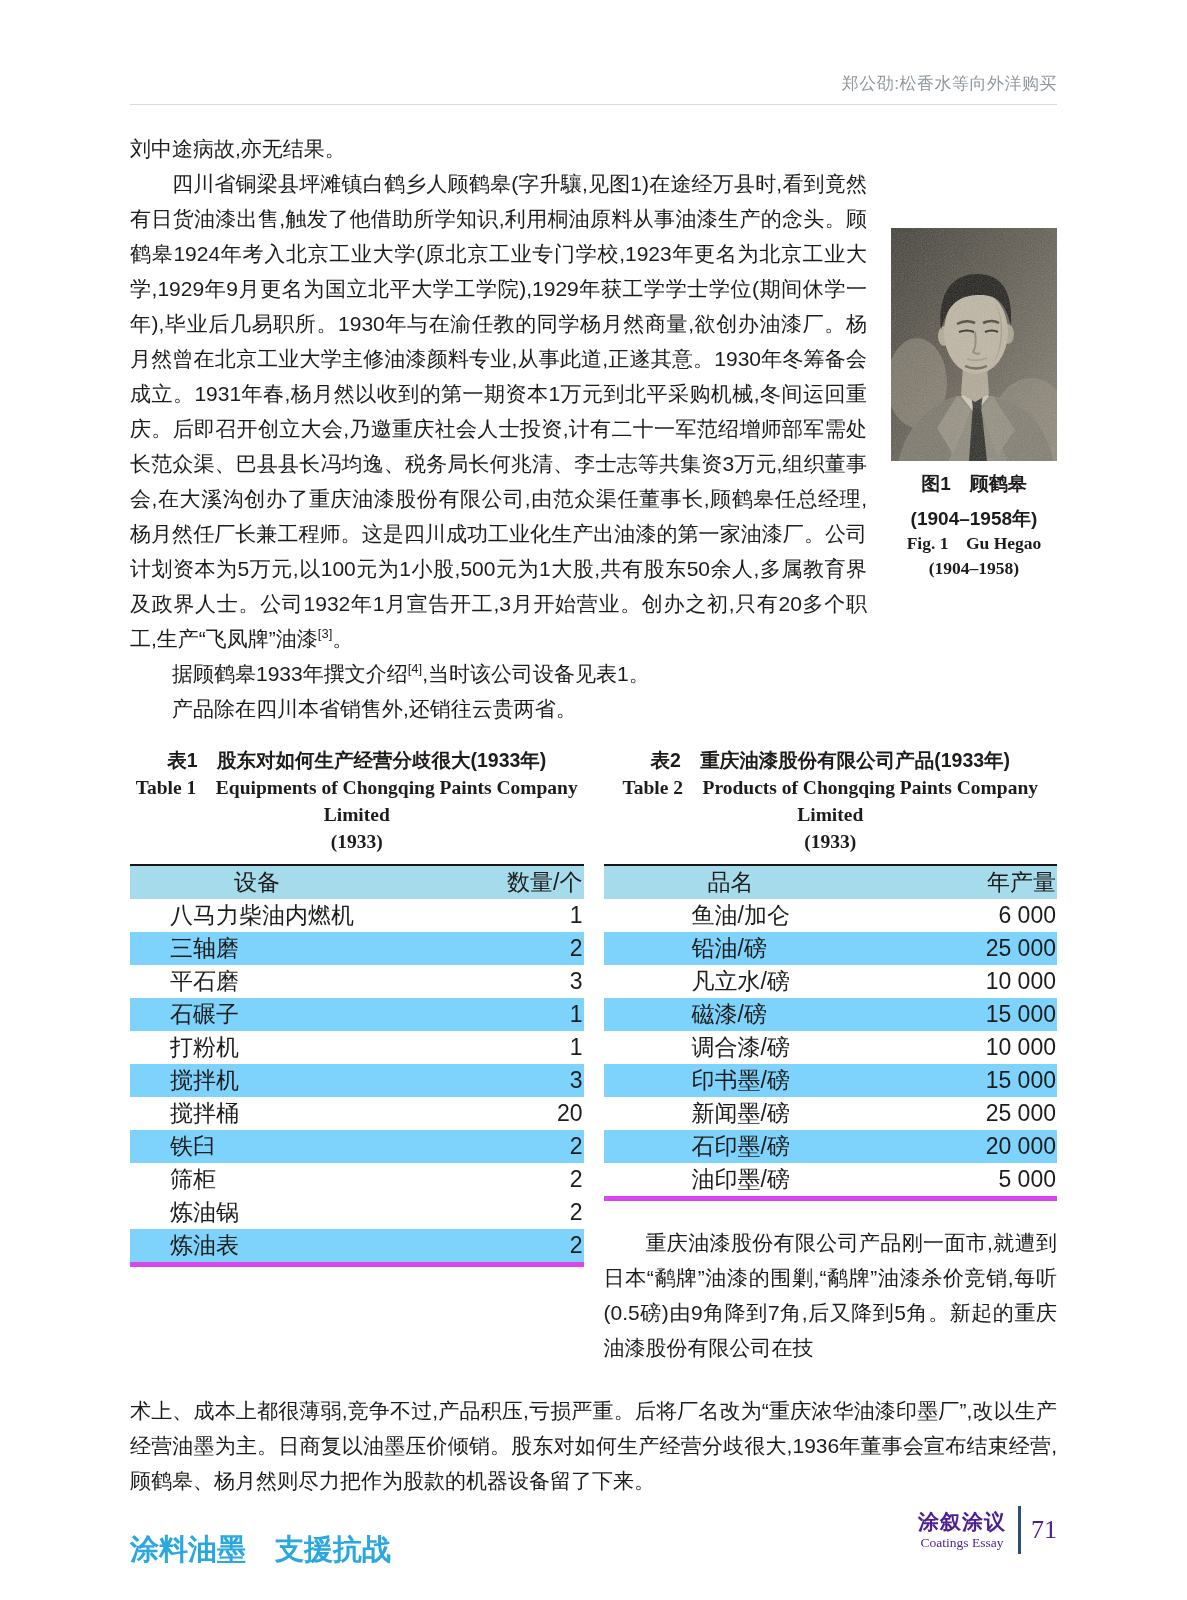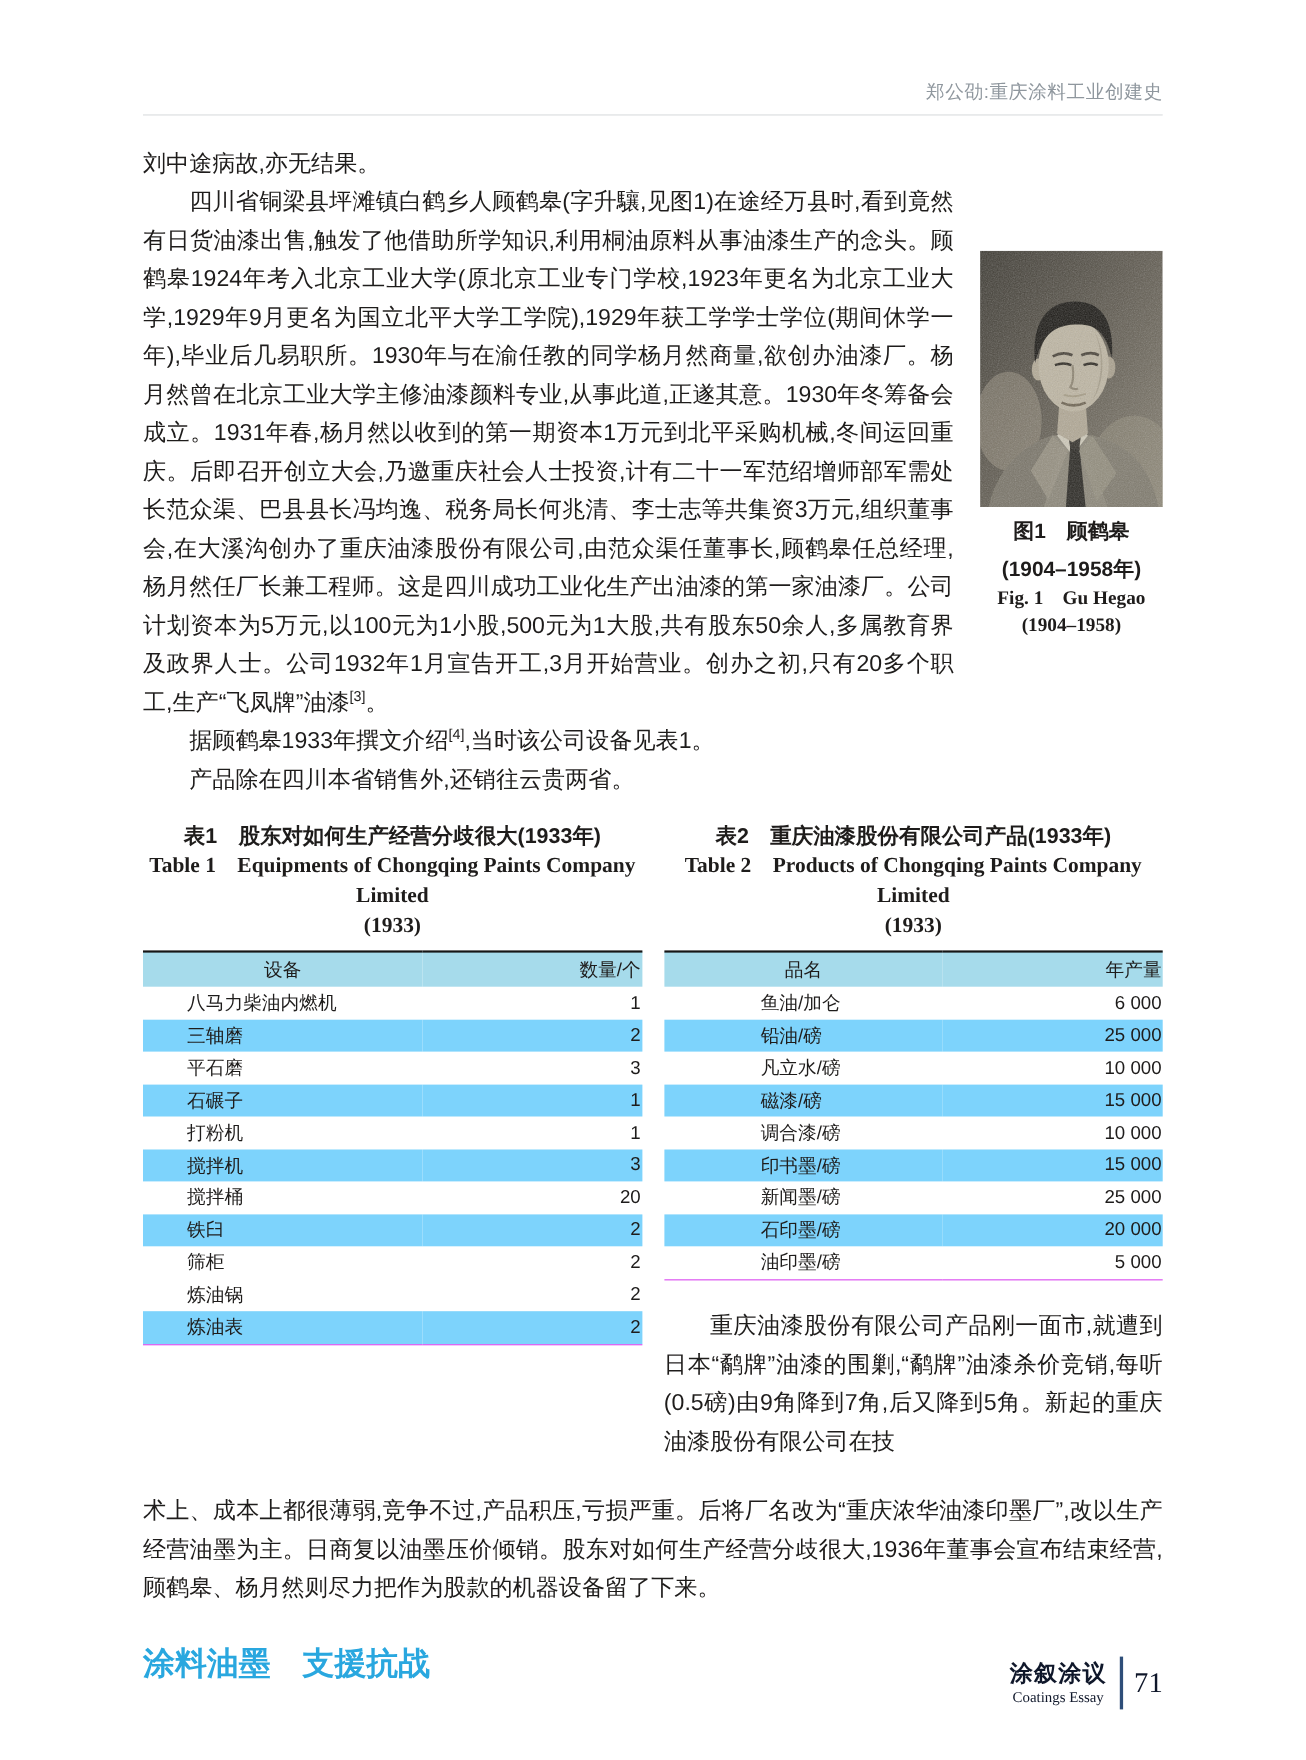--- a/index.html
+++ b/index.html
@@ -19,48 +19,48 @@
   
   .figure1{float:right;width:166px;margin:62px 0 6px 24px;text-align:center;}
   .figure1 svg{display:block;width:166px;height:233px;}
   .figcap-cn{font-weight:bold;font-size:19px;line-height:25px;margin-top:10px;}
   .figcap-en{font-family:"Liberation Serif",serif;font-weight:bold;font-size:17.5px;line-height:25px;}
   
   .tables-row{display:flex;gap:20px;margin-top:20px;clear:both;}
   .tcol{flex:1;min-width:0;}
   .tcap-cn{font-size:19.5px;font-weight:bold;text-align:center;line-height:28px;}
   .tcap-en{font-family:"Liberation Serif",serif;font-size:19.5px;font-weight:bold;text-align:center;line-height:27px;}
-  table{width:100%;border-collapse:collapse;margin-top:9px;font-size:17px;
-        border-top:2.5px solid #161616;border-bottom:1px solid #d946ef;}
+  table{width:100%;border-collapse:collapse;margin-top:9px;font-size:23px;
+        border-top:2.5px solid #161616;border-bottom:5px solid #d946ef;}
   th{background:#a6dbeb;font-weight:normal;height:29px;}
   td{height:27.5px;}
   tr.alt{background:#7dd3fc;}
   th.c1{width:56%;}
   td.c1{width:56%;text-align:left;}
   .t1 td.c1{padding-left:40px;}
   .t2 td.c1{padding-left:88px;}
   th.c2,td.c2{text-align:right;}
   .after-table{margin-top:24px;font-size:21px;line-height:35px;text-align:justify;}
   .cont{margin-top:7px;}
   
   .sec-head{margin-top:32px;font-size:29px;font-weight:bold;color:#29a7df;}
   
-  .footer{position:absolute;right:130px;bottom:46px;display:flex;align-items:center;color:#0f172a;}
+  .footer{position:absolute;right:130px;bottom:46px;display:flex;align-items:center;color:#4c1d95;}
   .footer-textblock{text-align:center;}
   .footer-cn{font-size:21px;font-weight:bold;line-height:24px;letter-spacing:1px;}
   .footer-en{font-family:"Liberation Serif",serif;font-size:13.5px;line-height:17px;}
   .footer-bar{width:3px;height:48px;background:#2e4e79;margin:0 10px 0 12px;}
   .footer-num{font-family:"Liberation Serif",serif;font-size:26px;}
 </style>
 </head>
 <body>
 
 <div class="page">
 
-  <div class="running-head">郑公劭:重庆涂料工业创建史</div>
+  <div class="running-head">郑公劭:松香水等向外洋购买</div>
   <div class="head-rule"></div>
 
   <div class="body-text">
 
     <p>刘中途病故,亦无结果。</p>
 
     <div class="figure1">
       <svg viewBox="0 0 166 233" aria-hidden="true">
         <defs>
           <linearGradient id="pg1" x1="0" y1="0" x2="1" y2="1">

